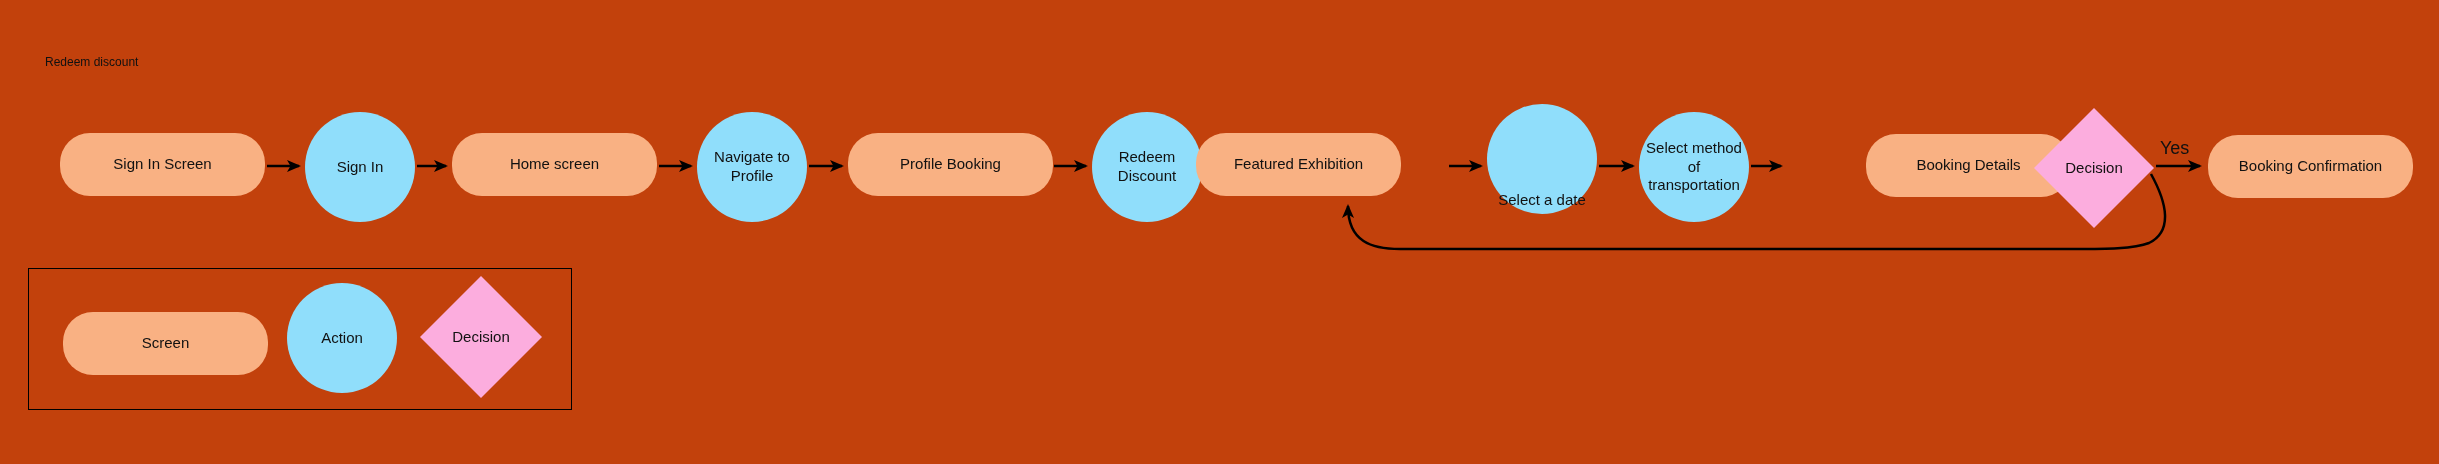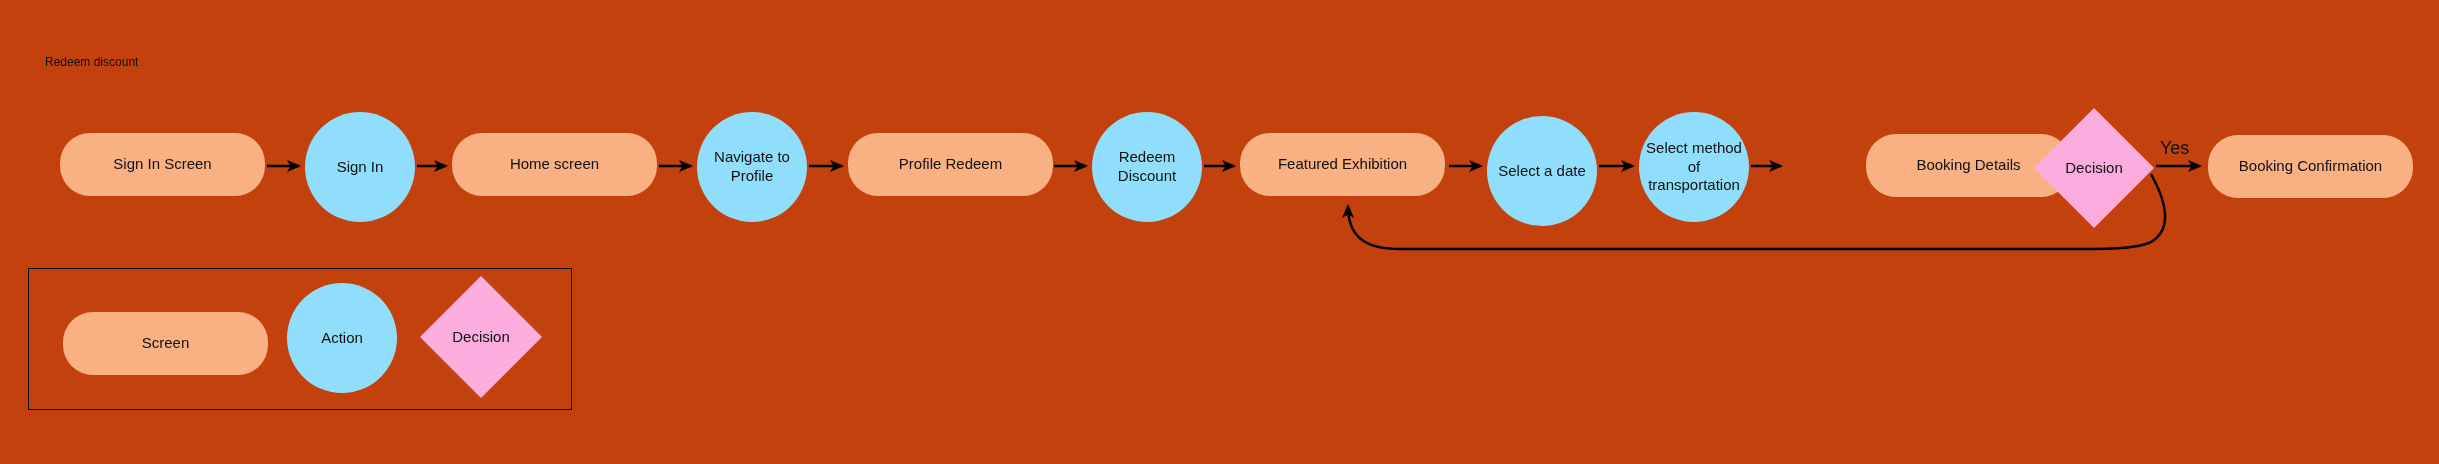--- a/index.html
+++ b/index.html
@@ -90,29 +90,29 @@
   <div class="node action" style="left:305px;top:112px;">
     <span>Sign In</span>
   </div>
   <div class="node screen" style="left:452px;top:133px;">
     <span>Home screen</span>
   </div>
   <div class="node action" style="left:697px;top:112px;">
     <span>Navigate to Profile</span>
   </div>
   <div class="node screen" style="left:848px;top:133px;">
-    <span>Profile Redeem</span>
+    <span>Profile Booking</span>
   </div>
   <div class="node action" style="left:1092px;top:112px;">
     <span>Redeem Discount</span>
   </div>
-  <div class="node screen" style="left:1240px;top:133px;">
+  <div class="node screen" style="left:1196px;top:133px;">
     <span>Featured Exhibition</span>
   </div>
-  <div class="node action" style="left:1487px;top:116px;">
+  <div class="node action" style="left:1487px;top:104px;align-items:flex-end;">
     <span>Select a date</span>
   </div>
   <div class="node action" style="left:1639px;top:112px;">
     <span>Select method of transportation</span>
   </div>
   <div class="node screen" style="left:1866px;top:134px;">
     <span>Booking Details</span>
   </div>
   <div class="node decision" style="left:2034px;top:108px;">
     <span>Decision</span>

